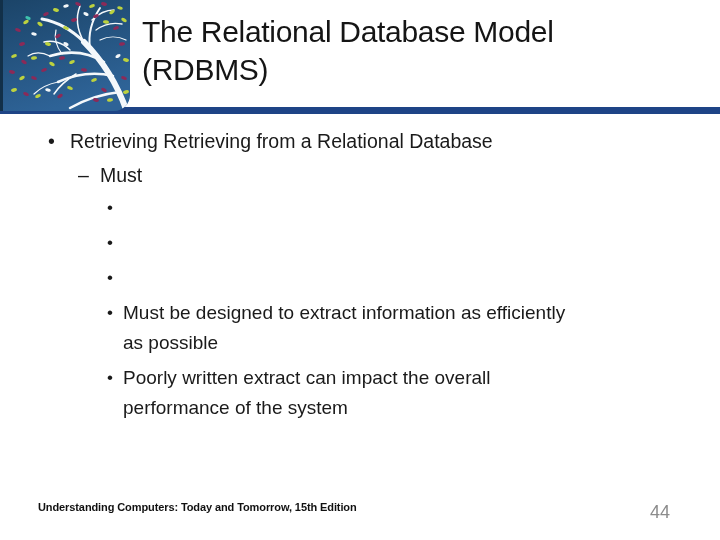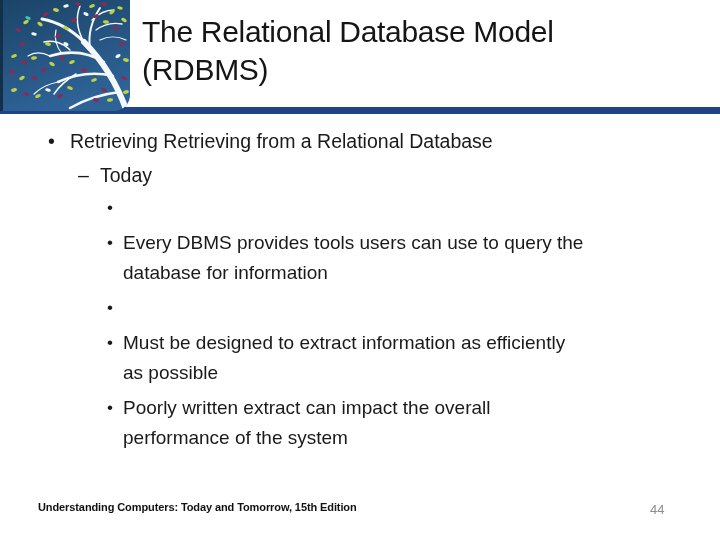--- a/index.html
+++ b/index.html
@@ -60,21 +60,21 @@
   
   .footer-source {
     position: absolute; left: 38px; top: 501px;
     font-size: 11px; font-weight: bold;
     letter-spacing: -0.1px;
     color: #111111;
     text-align: center;
   }
   .page-number {
     position: absolute; left: 650px; top: 502px;
-    font-size: 13px;
+    font-size: 18px;
     color: #8C8C8C;
   }
 </style>
 </head>
 <body>
 
 <div class="slide">
 
   <div class="header">
 
@@ -168,29 +168,27 @@
 (RDBMS)</div>
   </div>
 
   <div class="content">
     <div class="row lv1">
       <span class="marker">•</span>
       <span class="text">Retrieving Retrieving from a Relational Database</span>
     </div>
     <div class="row lv2">
       <span class="marker">–</span>
-      <span class="text">Today</span>
-    </div>
-    <div class="row lv3">
-      <span class="marker">•</span>
-    </div>
-    <div class="row lv3">
-      <span class="marker">•</span>
-      <span class="text">Every DBMS provides tools users can use to query the
-database for information</span>
+      <span class="text">Must</span>
+    </div>
+    <div class="row lv3">
+      <span class="marker">•</span>
+    </div>
+    <div class="row lv3">
+      <span class="marker">•</span>
     </div>
     <div class="row lv3">
       <span class="marker">•</span>
     </div>
     <div class="row lv3">
       <span class="marker">•</span>
       <span class="text">Must be designed to extract information as efficiently
 as possible</span>
     </div>
     <div class="row lv3">

